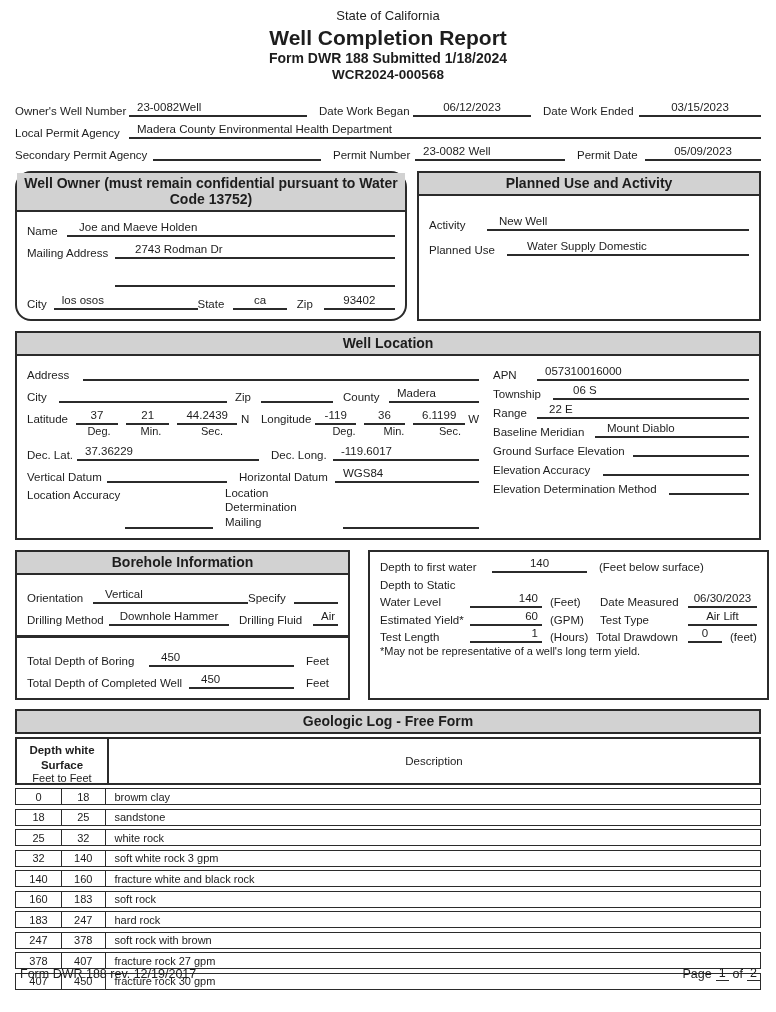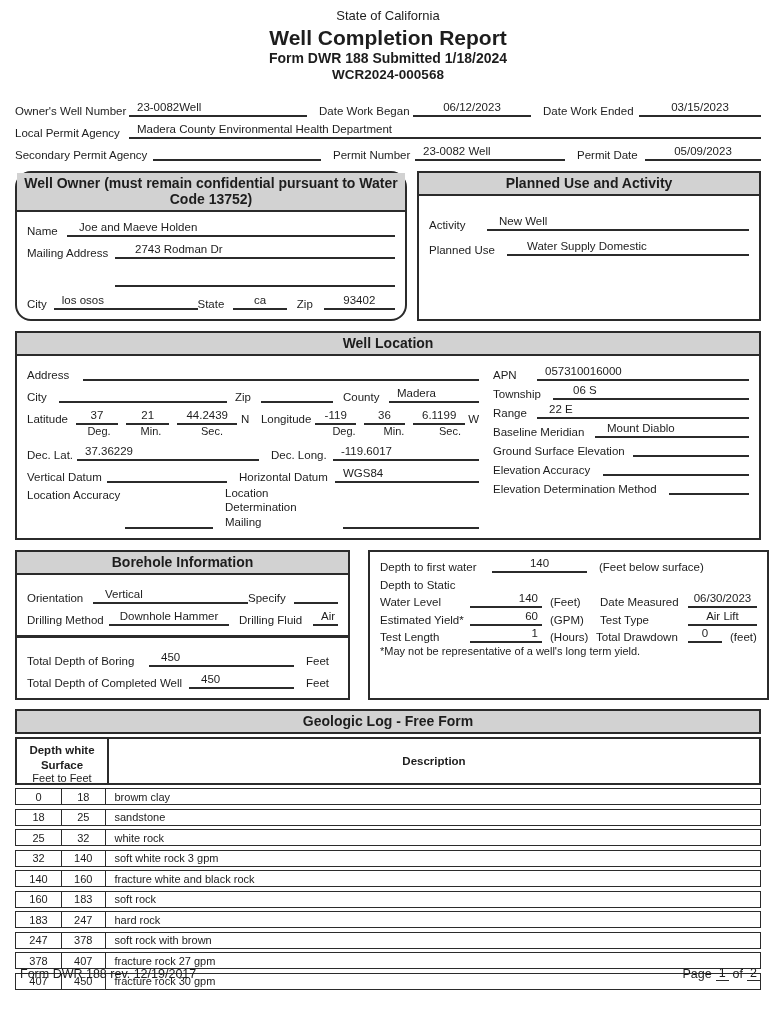--- a/index.html
+++ b/index.html
@@ -70,21 +70,21 @@
 
   
   .geo { margin-top:9px; }
   .geo-bar { border:2px solid #2b2b2b; background:#d2d2d2; font-weight:bold;
              font-size:14px; text-align:center; padding:2px 0 3px 0; }
   .geo-head { display:flex; border:2px solid #2b2b2b; margin-top:3px; height:48px; }
   .geo-head-c1 { width:92px; border-right:2px solid #2b2b2b; text-align:center;
                  font-size:11px; padding-top:4px; line-height:1.25; }
   .geo-head-c1 b { font-size:11.5px; }
   .geo-head-c2 { flex:1; display:flex; align-items:center; justify-content:center;
-                 font-size:11.5px; font-weight:bold; }
+                 font-size:11.5px; font-weight:normal; }
   .geo-row { display:flex; border:1.5px solid #2b2b2b; margin-top:3.5px; height:17px; }
   .gc { font-size:11px; display:flex; align-items:center; }
   .gfrom { width:46px; border-right:1.5px solid #2b2b2b; justify-content:center; }
   .gto   { width:43.5px; border-right:1.5px solid #2b2b2b; justify-content:center; }
   .gdesc { flex:1; padding-left:9px; }
 
   
   .footer { position:absolute; left:20px; right:16px; top:967px;
             display:flex; justify-content:space-between; font-size:12.5px; }
   .pg { display:flex; gap:4px; align-items:flex-end; }

